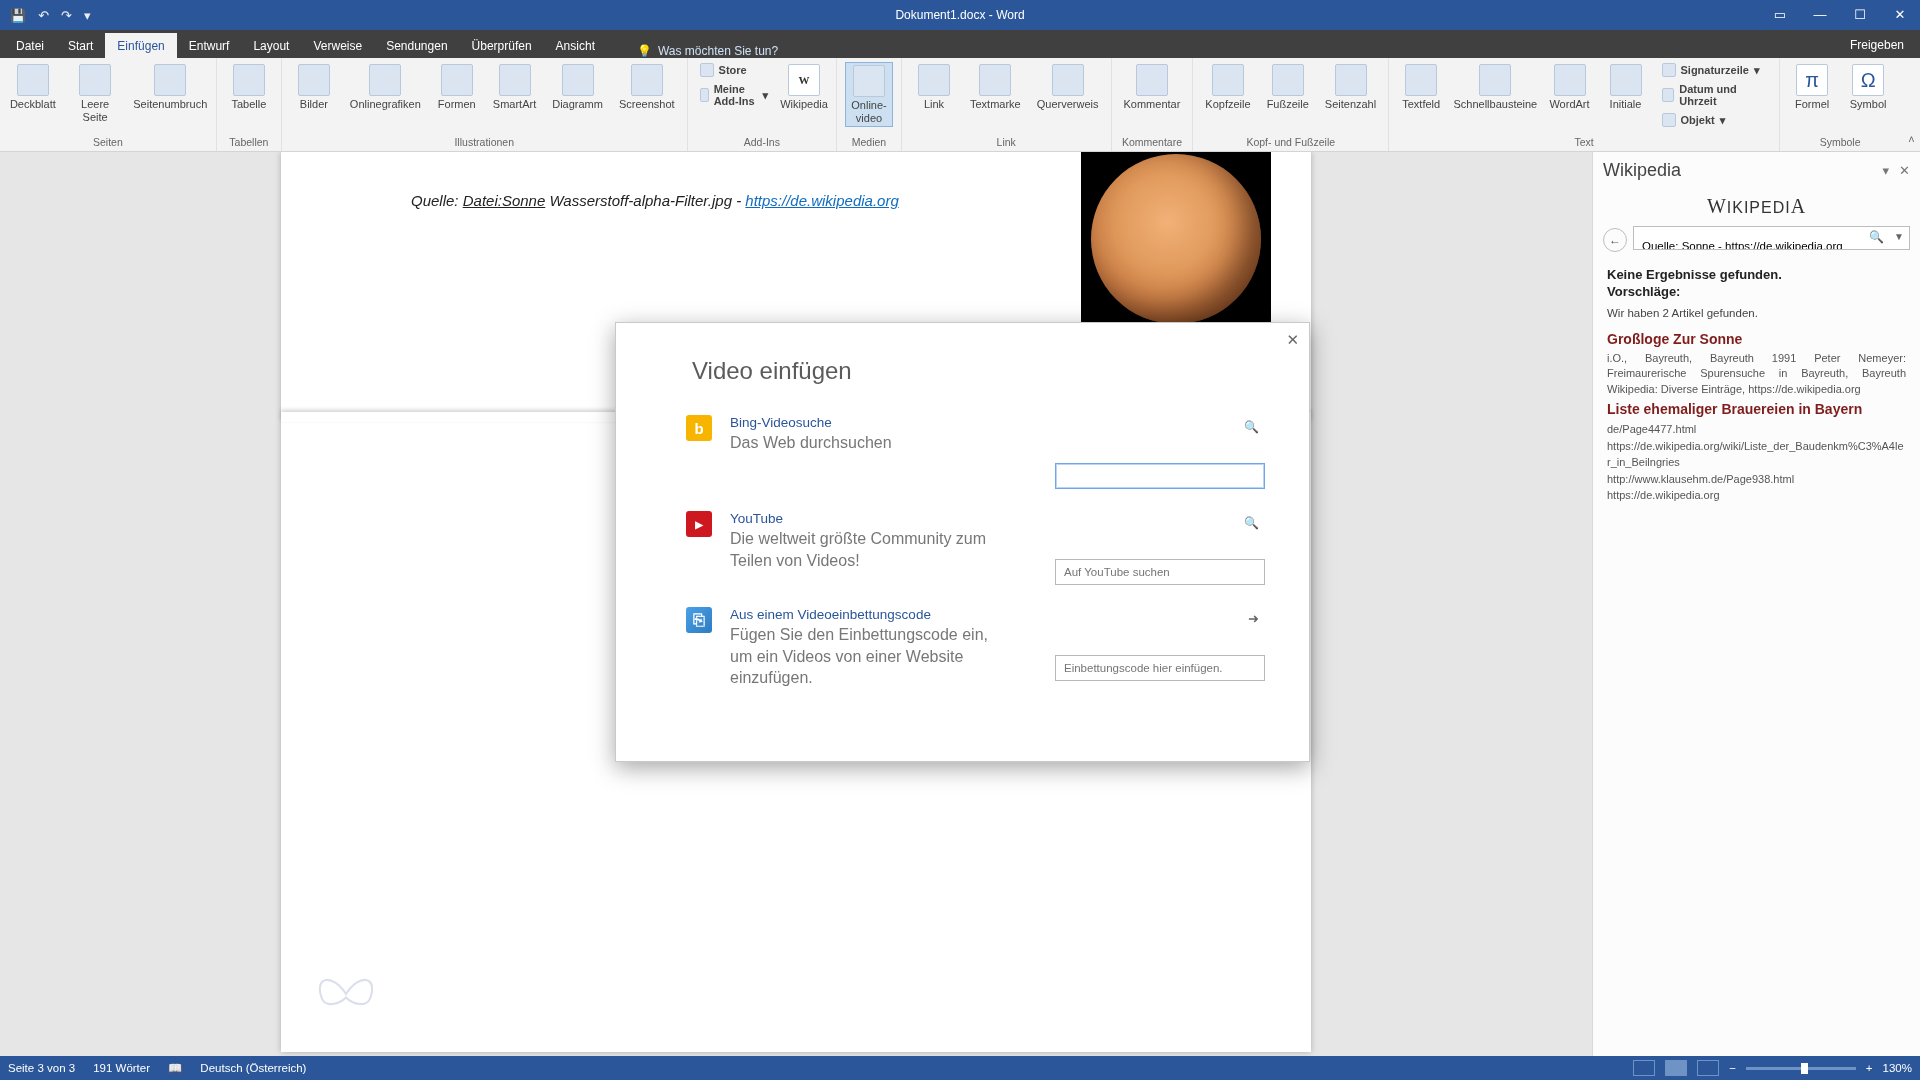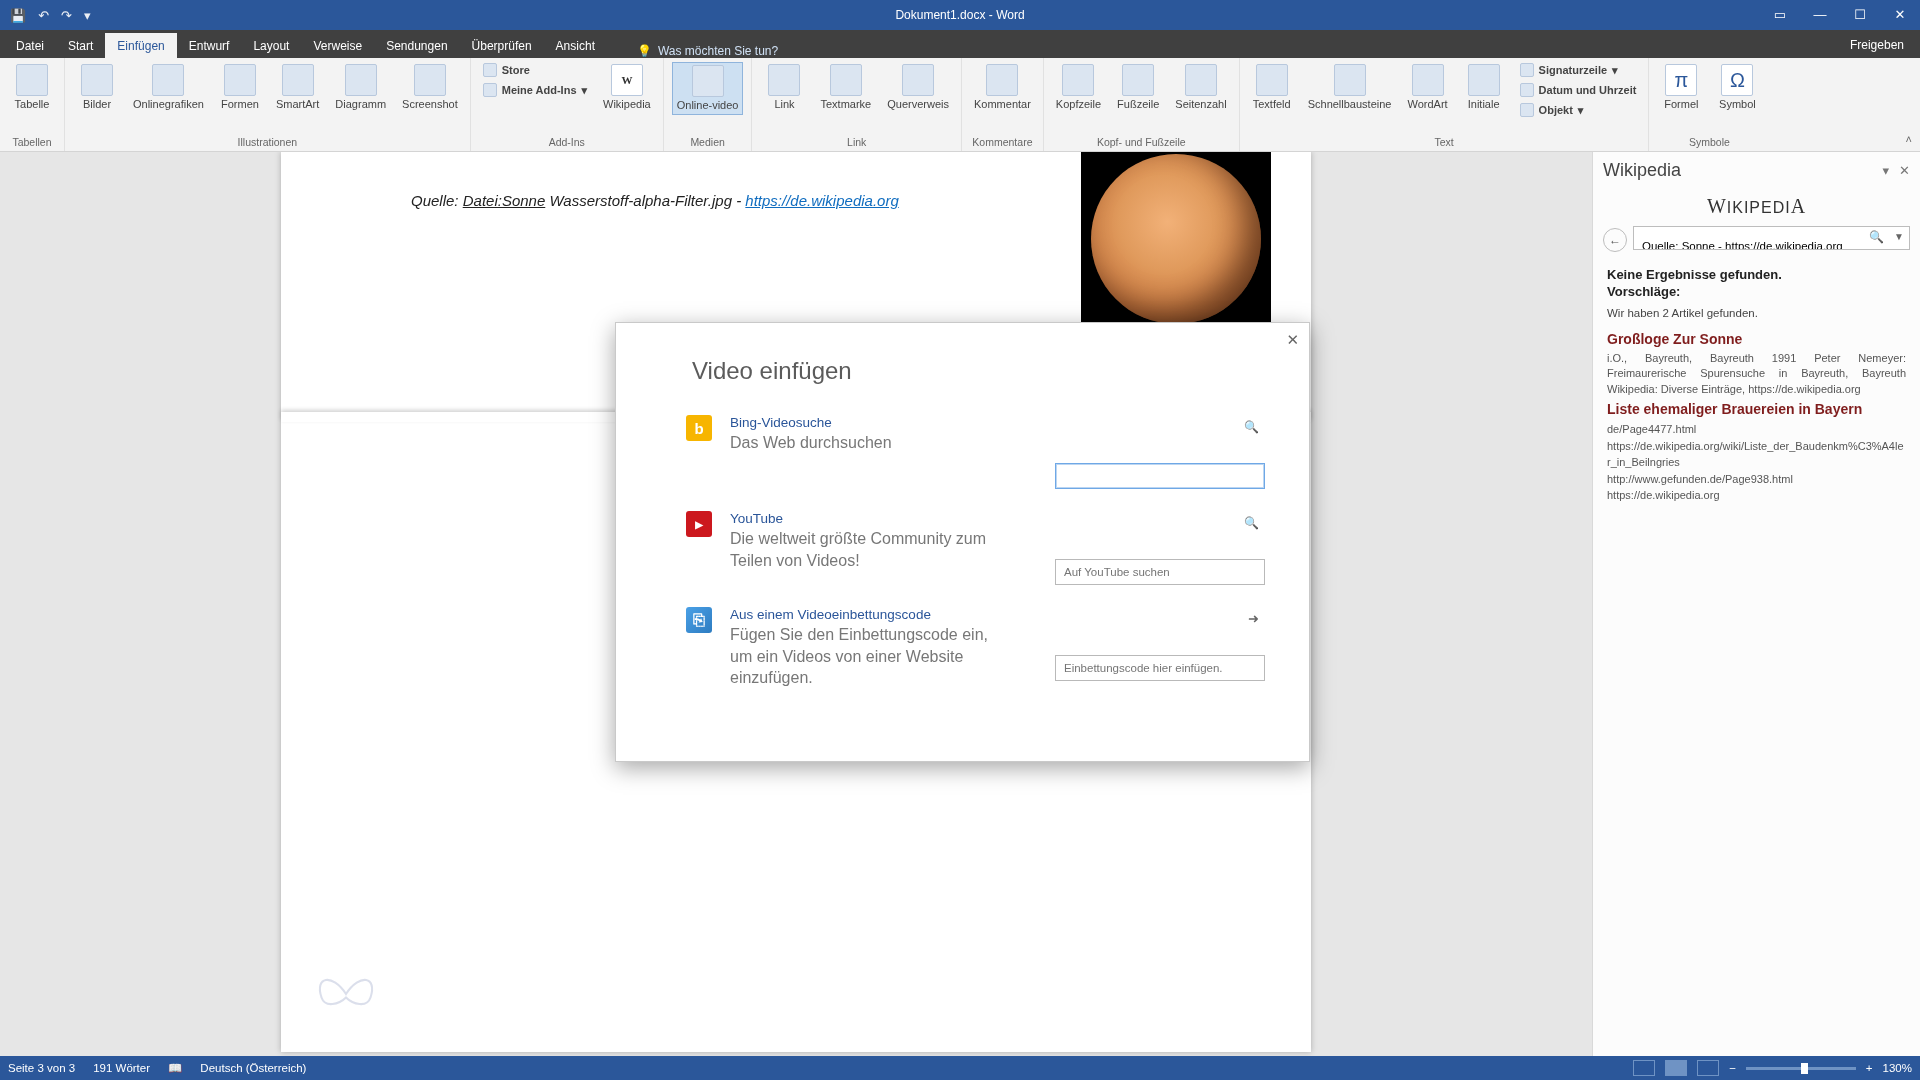--- a/index.html
+++ b/index.html
@@ -167,20 +167,37 @@
     <span>Was möchten Sie tun?</span>
   </div>
   <div class="right-cmds">
     <span>Anmelden</span>
     <span>Freigeben</span>
   </div>
 </div>
 
 <div class="ribbon">
 
+  <div class="group">
+    <div class="controls">
+      <div class="big-btn">
+          <div class="ico"></div>
+          <div class="lbl">Deckblatt</div>
+        </div>
+      <div class="big-btn">
+          <div class="ico"></div>
+          <div class="lbl">Leere Seite</div>
+        </div>
+      <div class="big-btn">
+          <div class="ico"></div>
+          <div class="lbl">Seitenumbruch</div>
+        </div>
+    </div>
+    <div class="glabel">Seiten</div>
+  </div>
 
   <div class="group">
     <div class="controls">
       <div class="big-btn">
           <div class="ico"></div>
           <div class="lbl">Tabelle</div>
         </div>
     </div>
     <div class="glabel">Tabellen</div>
   </div>
@@ -419,21 +436,21 @@
 
       <div>
         <div class="res-title">Großloge Zur Sonne</div>
         <div class="res-snip">i.O., Bayreuth, Bayreuth 1991 Peter Nemeyer: Freimaurerische Spurensuche in Bayreuth, Bayreuth Wikipedia: Diverse Einträge, https://de.wikipedia.org</div>
       </div>
 
       <div>
         <div class="res-title">Liste ehemaliger Brauereien in Bayern</div>
         <div class="res-links" style="white-space:pre-line;">de/Page4477.html
 https://de.wikipedia.org/wiki/Liste_der_Baudenkm%C3%A4ler_in_Beilngries
-http://www.gefunden.de/Page938.html
+http://www.klausehm.de/Page938.html
 https://de.wikipedia.org</div>
       </div>
     </div>
   </div>
 </div>
 
 <div class="statusbar">
   <span>Seite 3 von 3</span>
   <span>191 Wörter</span>
   <span>📖</span>

